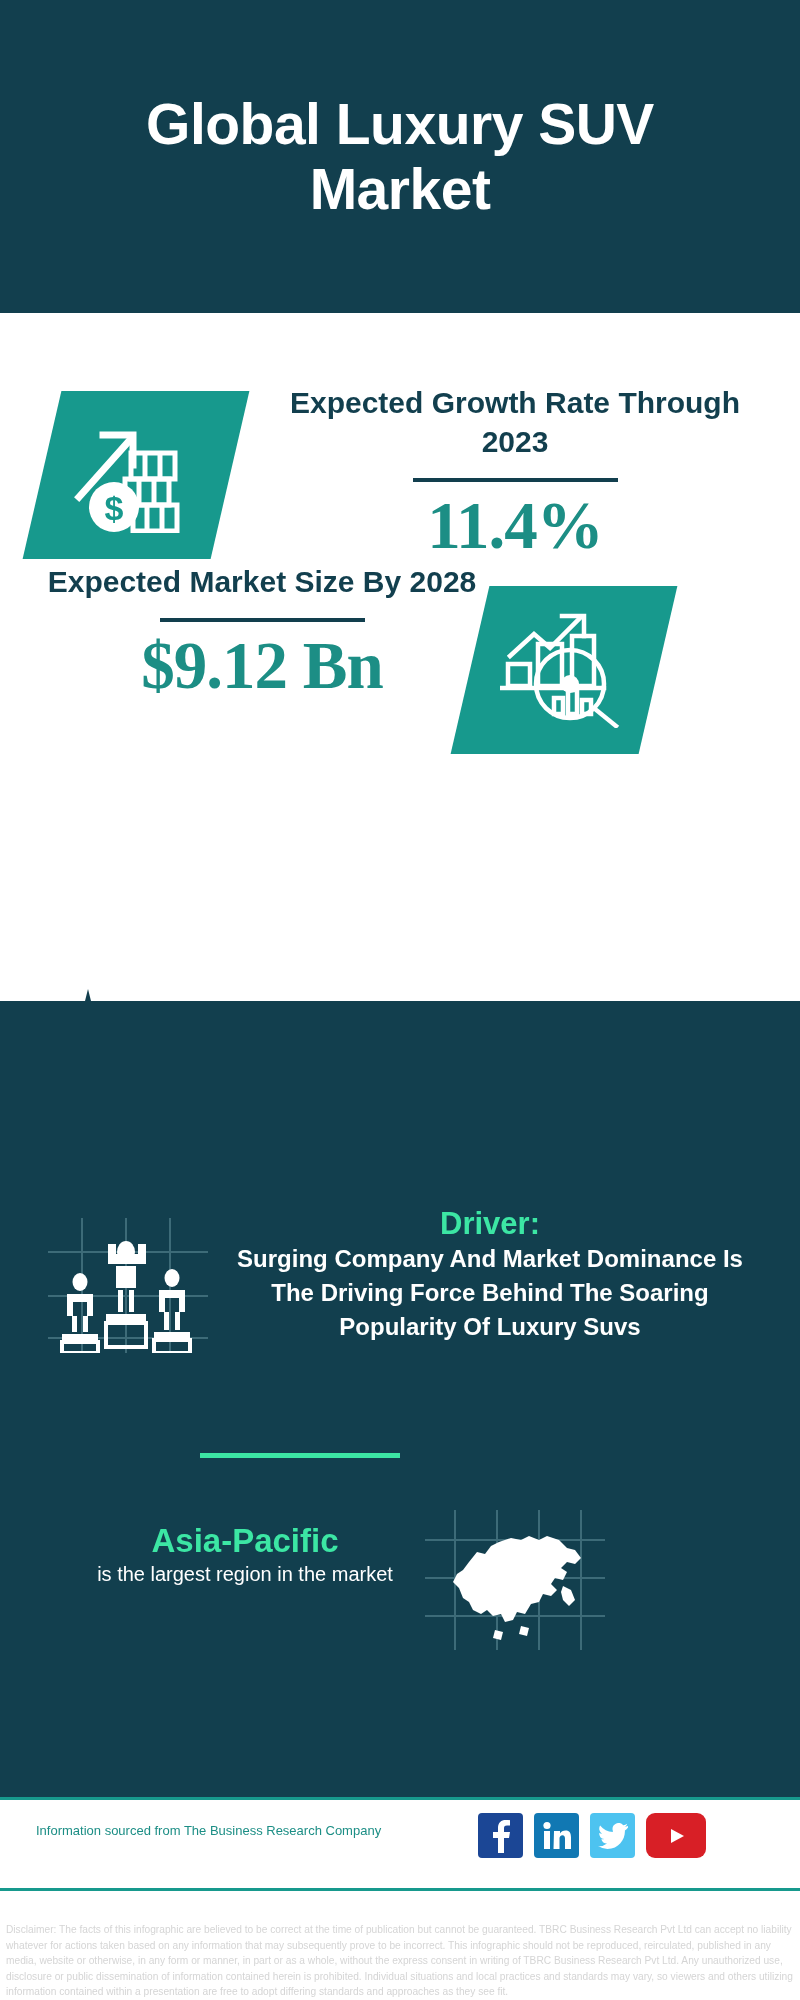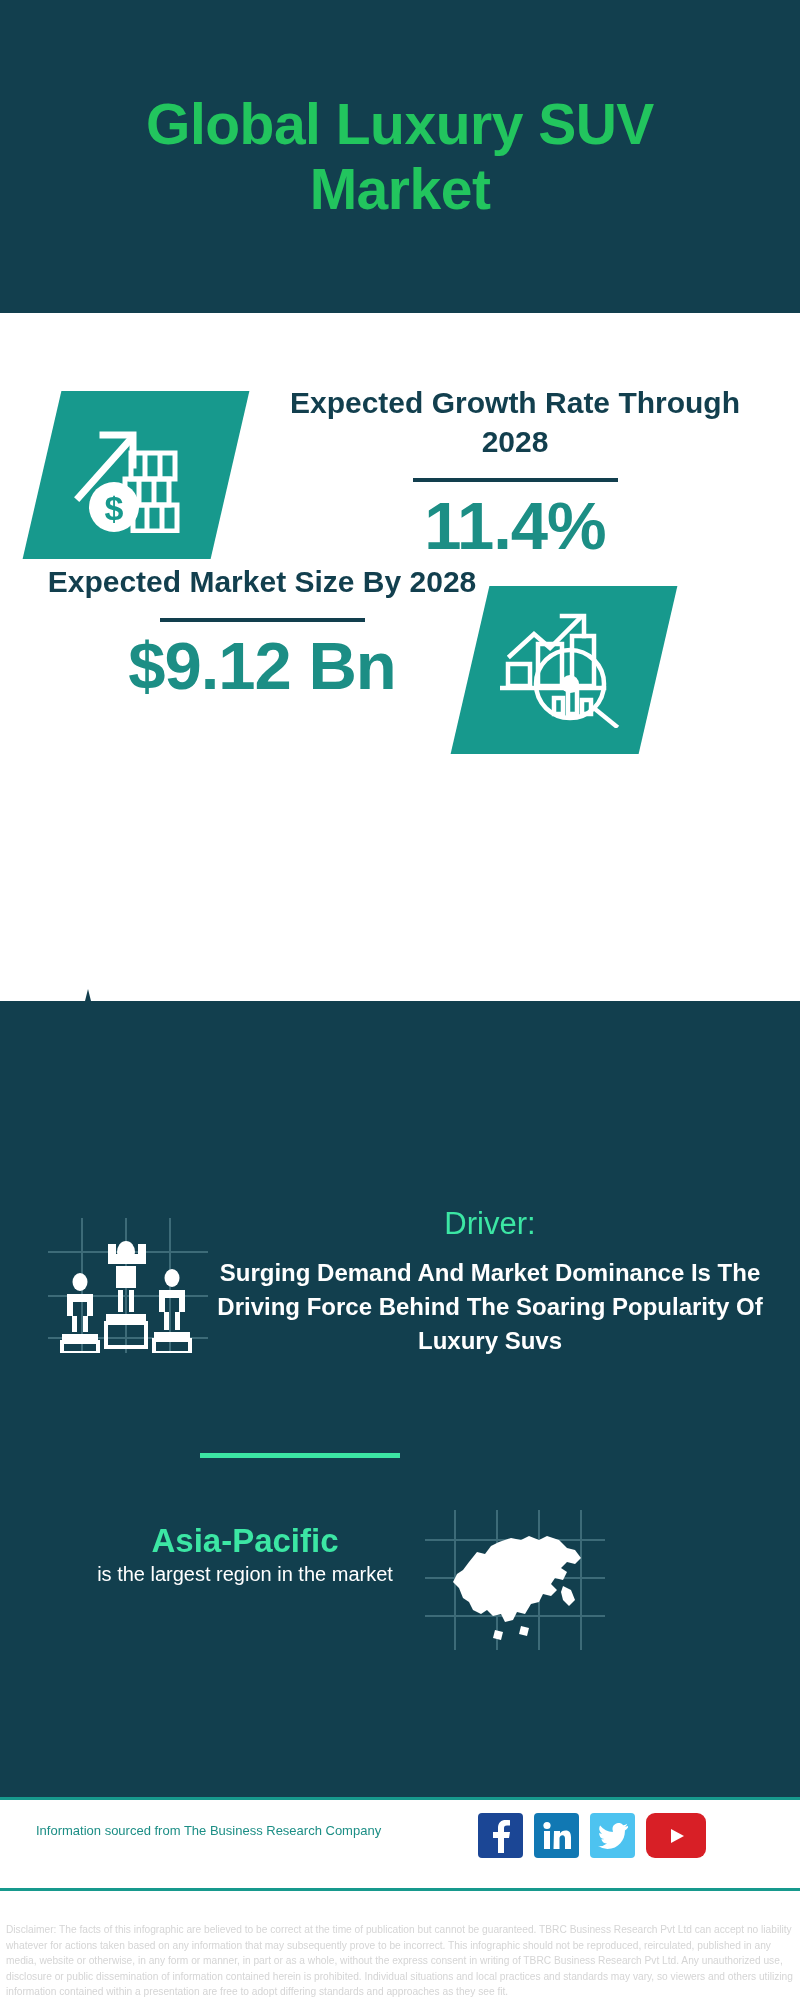--- a/index.html
+++ b/index.html
@@ -20,21 +20,21 @@
   .header {
     position: absolute;
     left: 0; top: 0;
     width: 800px; height: 313px;
     background: #123f4e;
     display: flex;
     align-items: center;
     justify-content: center;
   }
   .header-title {
-    color: #22c55e;
+    color: #ffffff;
     font-size: 57px;
     font-weight: bold;
     line-height: 1.13;
     text-align: center;
     letter-spacing: -0.5px;
     width: 640px;
   }
 
   
   .white-body {
@@ -77,20 +77,21 @@
     width: 205px; height: 4px;
     background: #123f4e;
     margin: 17px auto 6px auto;
   }
   .stat-value {
     color: #1c8e85;
     font-size: 67px;
     font-weight: bold;
     line-height: 1.12;
     letter-spacing: -1px;
+    font-family: Liberation Serif, serif;
   }
 
   
   .panel-size-text {
     position: absolute;
     left: 22px; top: 562px; width: 480px;
     text-align: center;
   }
   .panel-size-icon { left: 470px; top: 586px; width: 188px; height: 168px; }
 
@@ -122,23 +123,22 @@
 
   .driver-block {
     position: absolute;
     left: 215px; top: 1205px;
     width: 550px;
     text-align: center;
   }
   .driver-title {
     color: #3ce6a4;
     font-size: 31px;
-    font-weight: normal;
+    font-weight: bold;
     line-height: 1.2;
-    margin-bottom: 14px;
   }
   .driver-text {
     color: #ffffff;
     font-size: 24px;
     font-weight: bold;
     line-height: 1.42;
   }
 
   .divider-mint {
     position: absolute;
@@ -248,21 +248,21 @@
           <line x1="74" y1="92" x2="74" y2="118"></line>
           <line x1="89" y1="92" x2="89" y2="118"></line>
         </g>
         <circle cx="41" cy="94" r="25" fill="#ffffff"></circle>
         <text x="41" y="107" font-family="Liberation Sans, sans-serif" font-size="34" font-weight="bold" fill="#17998d" text-anchor="middle">$</text>
       </svg>
     </span>
   </div>
 
   <div class="panel-growth-text">
-    <div class="stat-label">Expected Growth Rate Through 2028</div>
+    <div class="stat-label">Expected Growth Rate Through 2023</div>
     <div class="divider-dark"></div>
     <div class="stat-value">11.4%</div>
   </div>
 
   <div class="panel-size-text">
     <div class="stat-label">Expected Market Size By 2028</div>
     <div class="divider-dark"></div>
     <div class="stat-value">$9.12 Bn</div>
   </div>
 
@@ -326,21 +326,21 @@
         <rect x="116" y="94" width="5" height="18"></rect>
         <rect x="127" y="94" width="5" height="18"></rect>
         <rect x="106" y="114" width="36" height="6"></rect>
         <rect x="106" y="122" width="36" height="13" fill="none" stroke="#ffffff" stroke-width="4"></rect>
       </g>
     </svg>
   </div>
 
   <div class="driver-block">
     <div class="driver-title">Driver:</div>
-    <div class="driver-text">Surging Demand And Market Dominance Is The Driving Force Behind The Soaring Popularity Of Luxury Suvs</div>
+    <div class="driver-text">Surging Company And Market Dominance Is The Driving Force Behind The Soaring Popularity Of Luxury Suvs</div>
   </div>
 
   <div class="divider-mint"></div>
 
   <div class="region-block">
     <div class="region-name">Asia-Pacific</div>
     <div class="region-sub">is the largest region in the market</div>
   </div>
 
   <div class="map-wrap">

